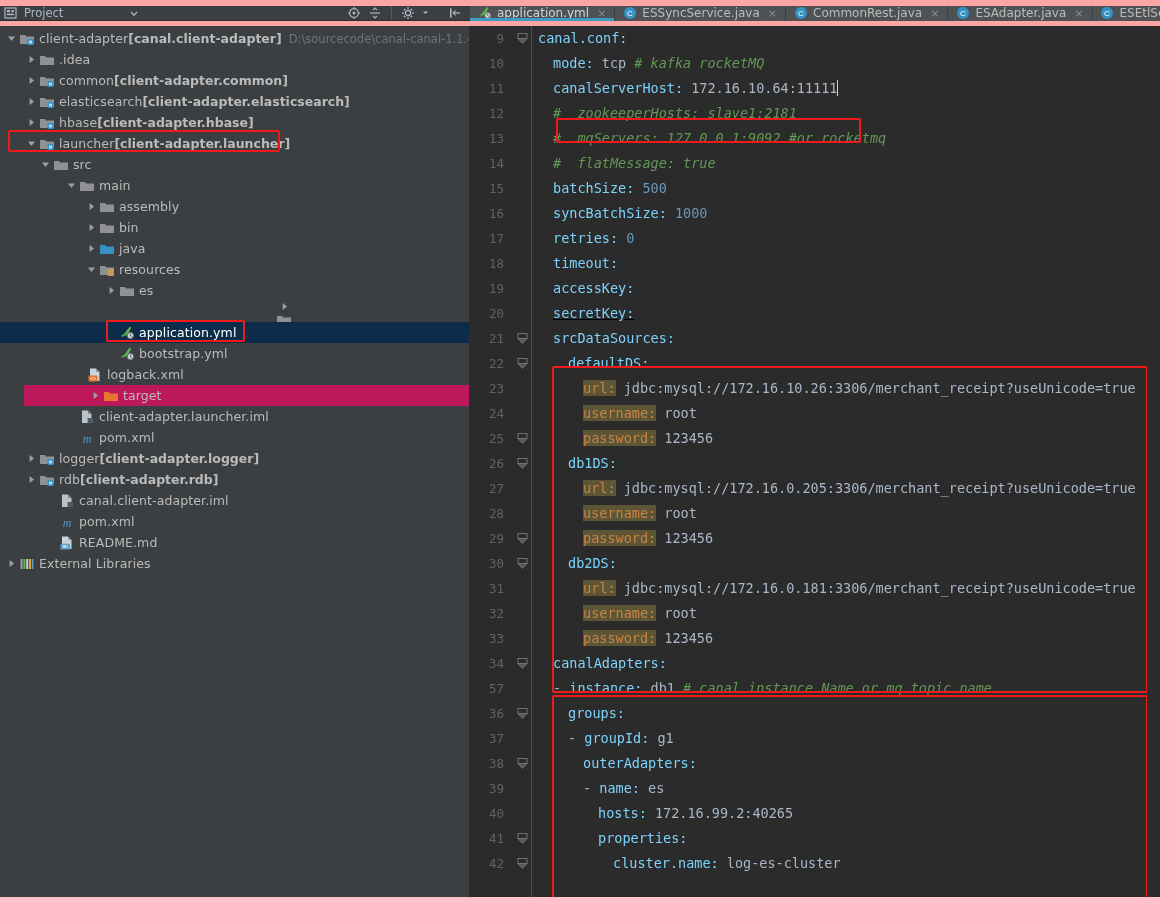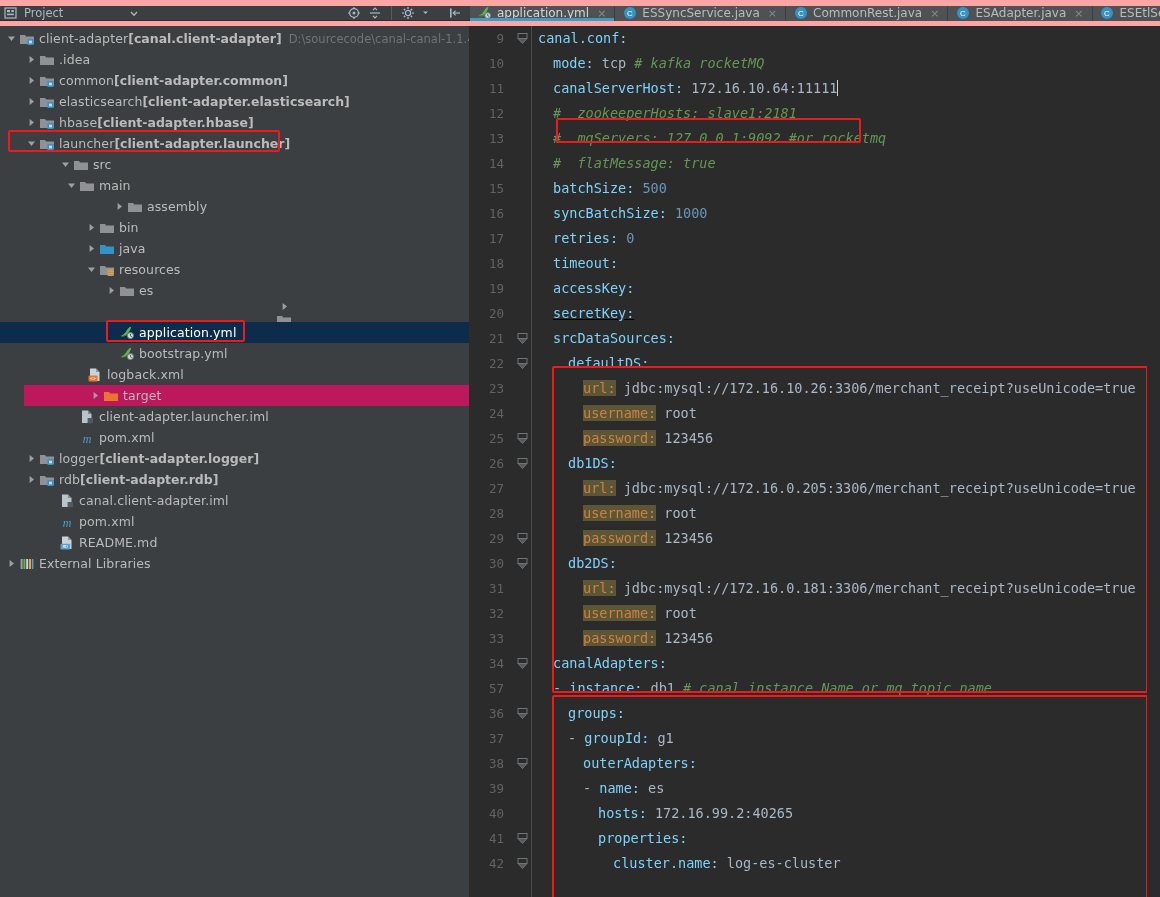--- a/index.html
+++ b/index.html
@@ -383,21 +383,21 @@
           <span class="node-ico">
             <svg width="16" height="16" viewBox="0 0 16 16">
               <path d="M1 4h5l1.2 1.4H15V13H1z" fill="#8f9194"></path>
               <rect x="8.5" y="8" width="6" height="6" fill="#3592c4"></rect>
               <rect x="10" y="9.6" width="3" height="2.8" fill="#c3d9e8"></rect>
             </svg>
           </span>
           <span class="nm">launcher </span>
           <b>[client-adapter.launcher]</b>
         </div>
-        <div class="row" style="padding-left: 40px; margin-left: 20px;">
+        <div class="row" style="padding-left: 40px;">
           <span class="arrow">
             <svg width="9" height="9" viewBox="0 0 9 9">
               <path d="M1 2.6h7L4.5 7z" fill="#9aa0a6"></path>
             </svg>
           </span>
           <span class="node-ico">
             <svg width="16" height="16" viewBox="0 0 16 16">
               <path d="M1 4h5l1.2 1.4H15V13H1z" fill="#8f9194"></path>
             </svg>
           </span>
@@ -409,21 +409,21 @@
               <path d="M1 2.6h7L4.5 7z" fill="#9aa0a6"></path>
             </svg>
           </span>
           <span class="node-ico">
             <svg width="16" height="16" viewBox="0 0 16 16">
               <path d="M1 4h5l1.2 1.4H15V13H1z" fill="#8f9194"></path>
             </svg>
           </span>
           <span class="nm">main</span>
         </div>
-        <div class="row" style="padding-left: 114px;">
+        <div class="row" style="padding-left: 86px;">
           <span class="arrow">
             <svg width="9" height="9" viewBox="0 0 9 9">
               <path d="M2.6 1v7L7 4.5z" fill="#9aa0a6"></path>
             </svg>
           </span>
           <span class="node-ico">
             <svg width="16" height="16" viewBox="0 0 16 16">
               <path d="M1 4h5l1.2 1.4H15V13H1z" fill="#8f9194"></path>
             </svg>
           </span>

